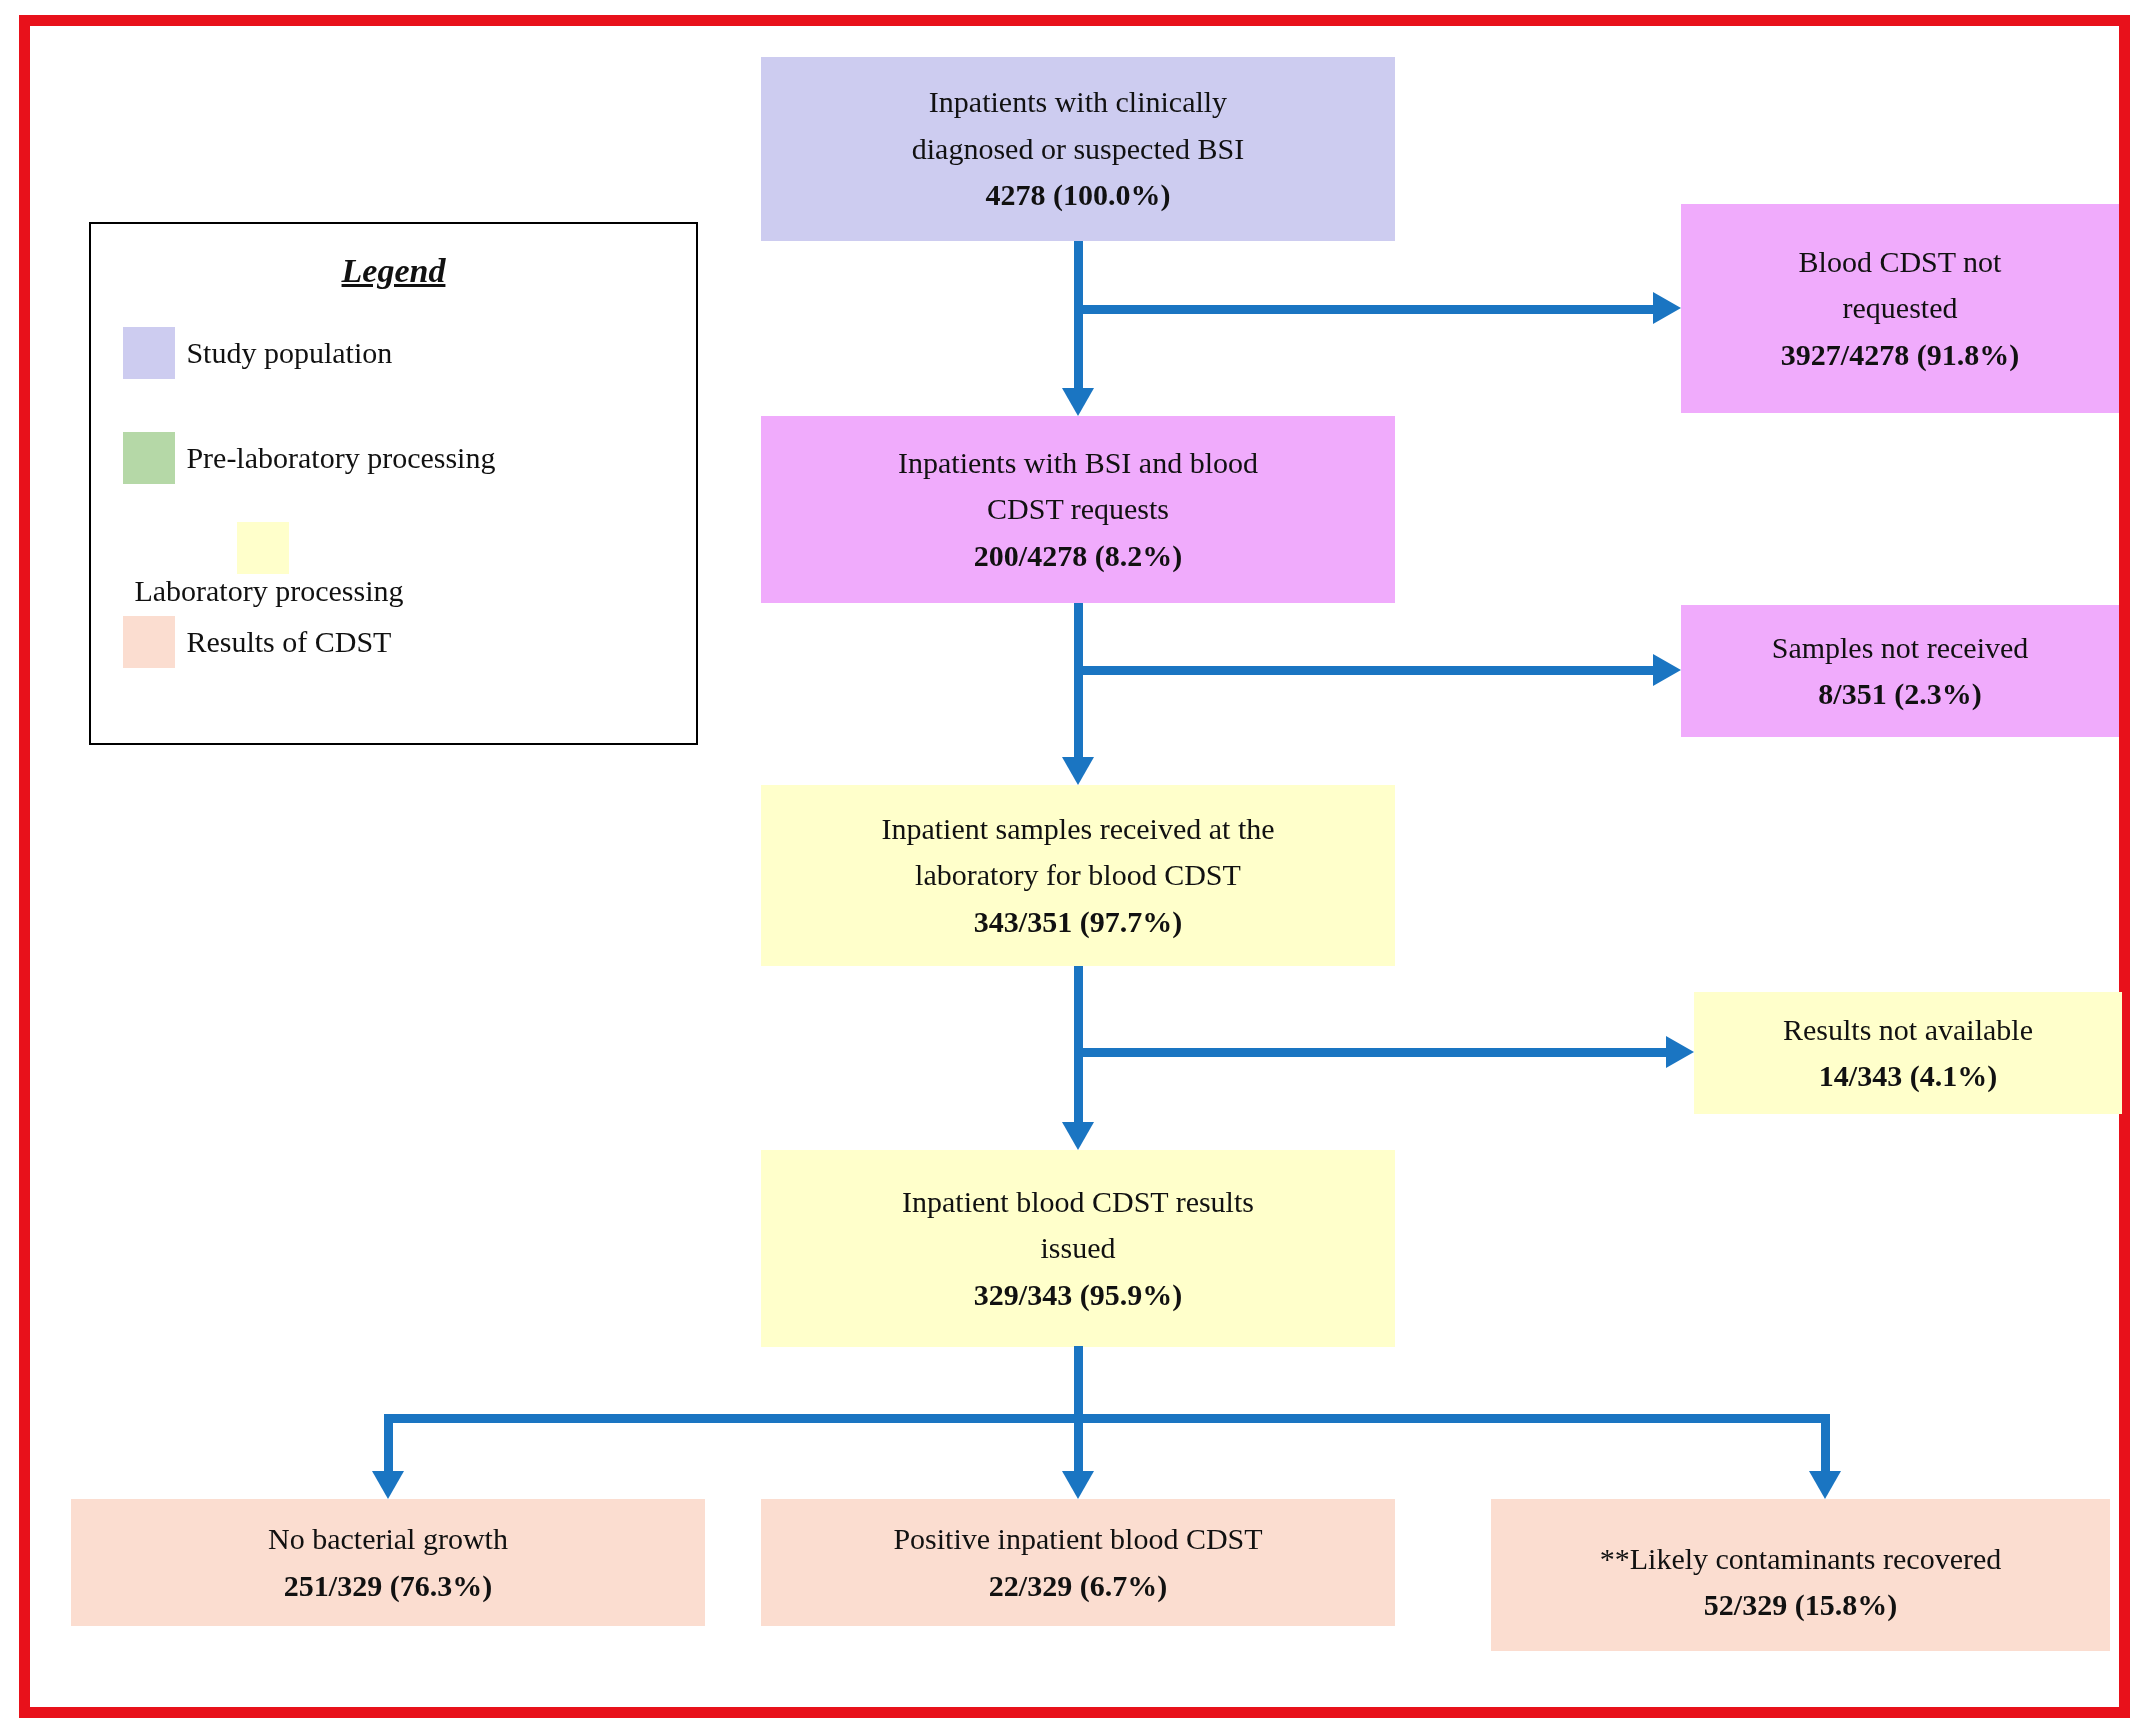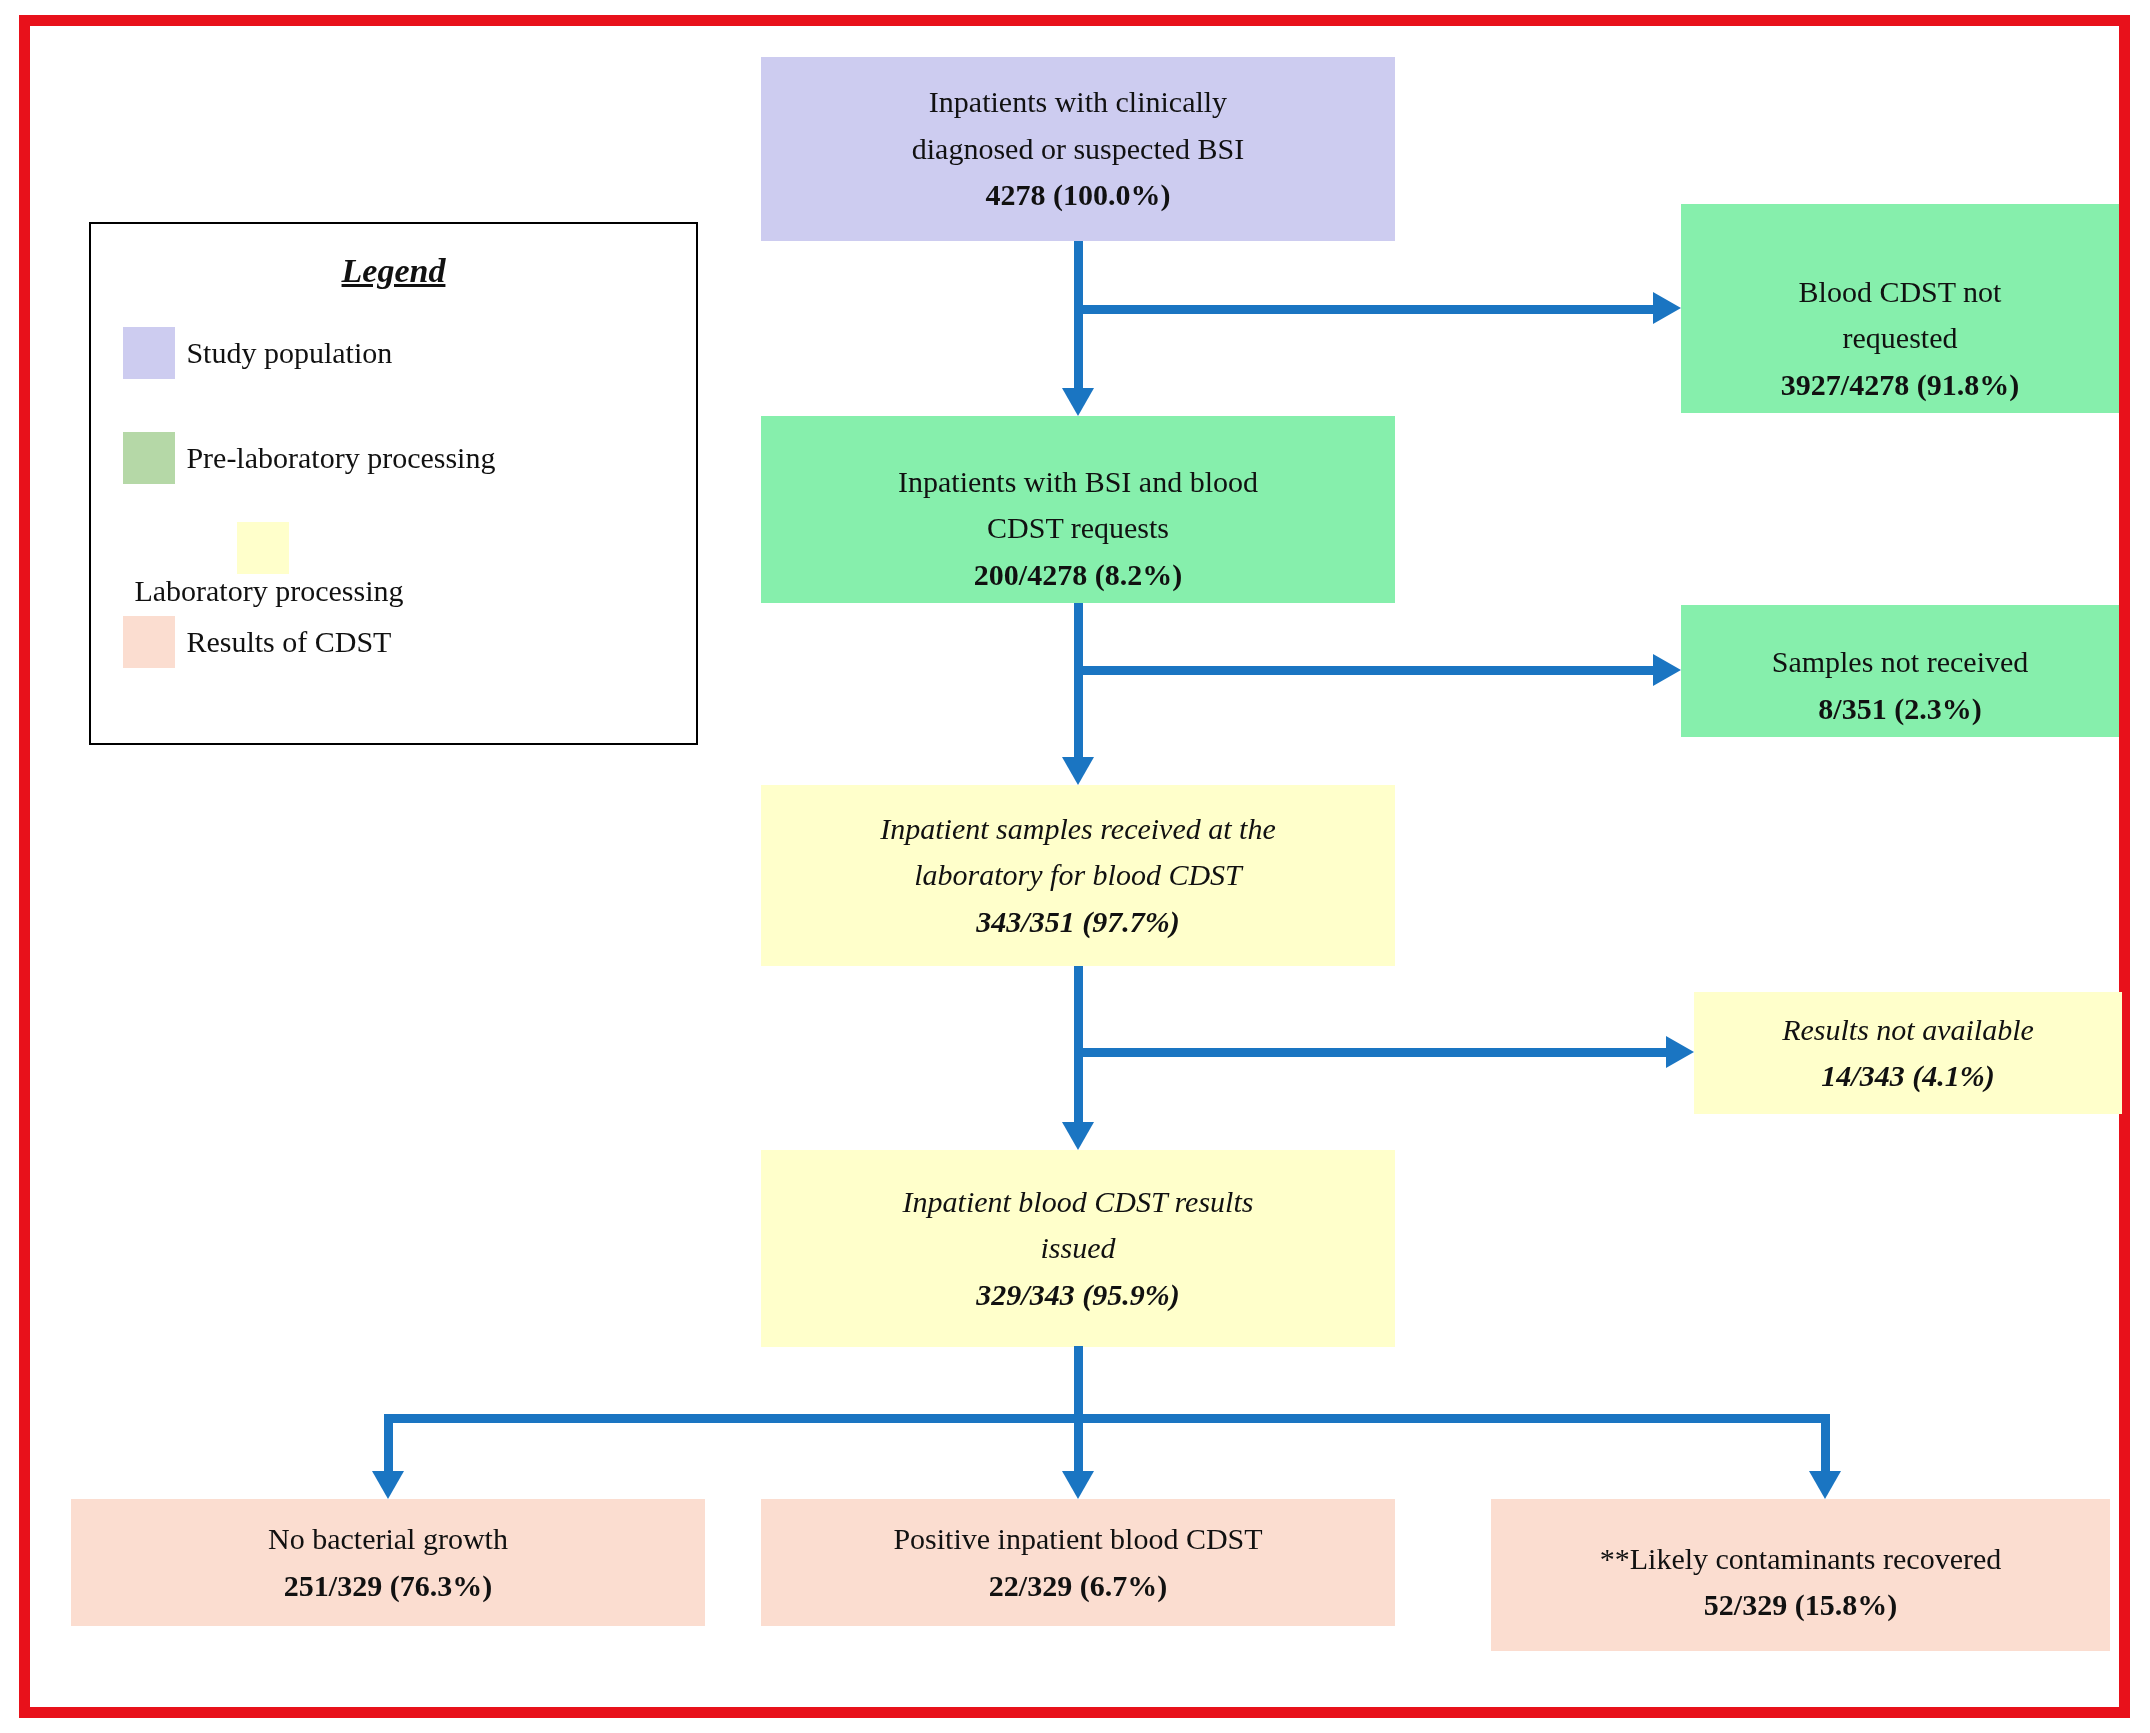--- a/index.html
+++ b/index.html
@@ -13,22 +13,22 @@
   }
   
   .node{
     position:absolute;box-sizing:border-box;display:flex;flex-direction:column;
     justify-content:center;align-items:center;text-align:center;
     font-size:30px;line-height:1.55;padding:5px 15px;
   }
   .node .lbl{white-space:pre-line;}
   .node .stat{font-weight:bold;}
   .c-study{background:#cdccf0;}
-  .c-prelab{background:#86efac;justify-content:flex-end;}
-  .c-lab{background:#ffffcb;font-style:italic;}
+  .c-prelab{background:#f0abfc;}
+  .c-lab{background:#ffffcb;}
   .c-results{background:#fbddd0;}
   #n-study   {left:761px;top:57px;  width:634px;height:184px;}
   #n-bsi     {left:761px;top:416px; width:634px;height:187px;}
   #n-received{left:761px;top:785px;width:634px;height:181px;}
   #n-issued  {left:761px;top:1150px;width:634px;height:197px;}
   #n-notreq  {left:1681px;top:204px; width:438px; height:209px;}
   #n-notrecv {left:1681px;top:605px; width:438px; height:132px;}
   #n-notavail{left:1694px;top:992px;width:428px; height:122px;}
   #n-nogrowth{left:71px; top:1499px;width:634px;height:127px;}
   #n-positive{left:761px;top:1499px;width:634px;height:127px;}

